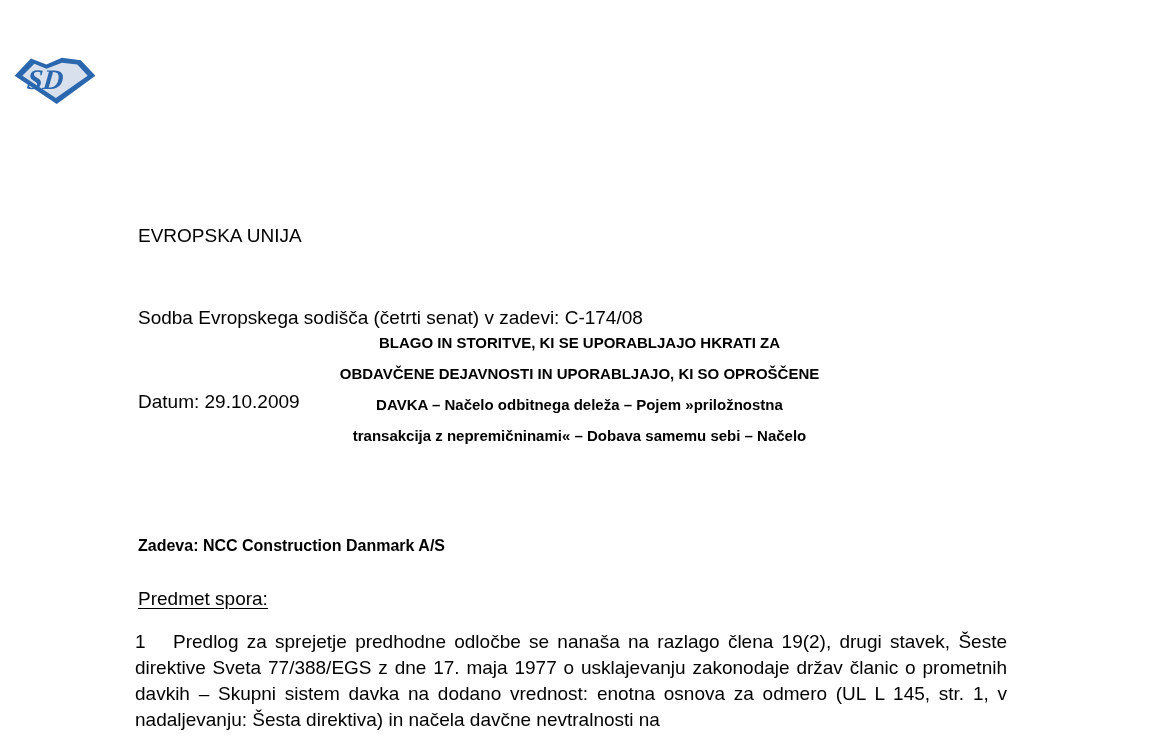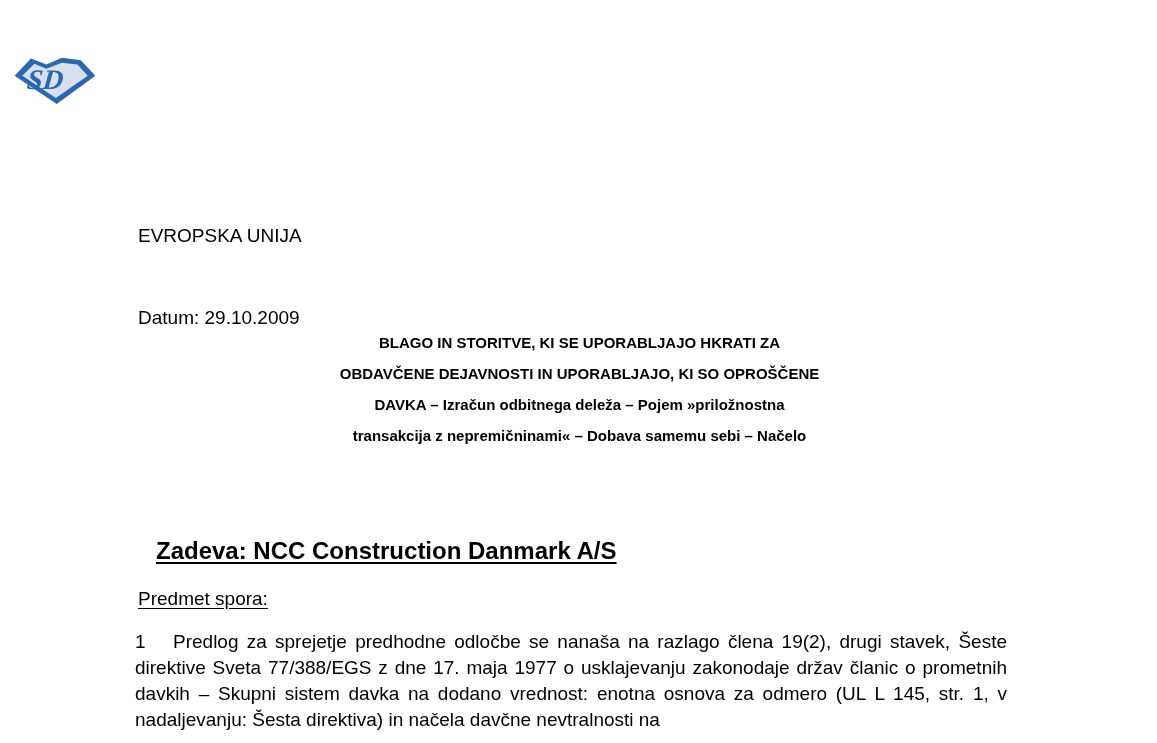--- a/index.html
+++ b/index.html
@@ -44,25 +44,24 @@
     left: 138px;
     top: 327px;
     width: 883px;
     text-align: center;
     font-weight: bold;
     font-size: 15px;
     line-height: 31px;
   }
   .case-subject {
     position: absolute;
-    left: 156px;
+    left: 138px;
     top: 537px;
-    font-size: 24px;
+    font-size: 16px;
     font-weight: bold;
-    text-decoration: underline;
     text-underline-offset: 3px;
   }
   .dispute-heading {
     position: absolute;
     left: 138px;
     top: 588px;
     font-size: 19px;
     text-decoration: underline;
     text-underline-offset: 3px;
   }
@@ -98,27 +97,28 @@
       <polygon points="12,26 26,12 40,18 58,11 76,13 88,26 51,52" fill="#d7e0ec"></polygon>
       <text x="21" y="42" font-family="Liberation Serif, serif" font-style="italic" font-weight="bold" font-size="33" fill="#2a67ae" transform="skewX(-6)">SD</text>
     </svg>
   </div>
 
   <div class="header-org">
     <div>EVROPSKA UNIJA</div>
   </div>
 
   <div class="case-meta">
+    <div>Sodba Evropskega sodišča (četrti senat) v zadevi: C-174/08</div>
     <div>Datum: 29.10.2009</div>
   </div>
 
   <div class="doc-title">
     <div>BLAGO IN STORITVE, KI SE UPORABLJAJO HKRATI ZA</div>
     <div>OBDAVČENE DEJAVNOSTI IN UPORABLJAJO, KI SO OPROŠČENE</div>
-    <div>DAVKA – Izračun odbitnega deleža – Pojem »priložnostna</div>
+    <div>DAVKA – Načelo odbitnega deleža – Pojem »priložnostna</div>
     <div>transakcija z nepremičninami« – Dobava samemu sebi – Načelo</div>
   </div>
 
   <div class="case-subject">Zadeva: NCC Construction Danmark A/S</div>
 
   <div class="dispute-heading">Predmet spora:</div>
 
   <div class="paragraph">
     <span class="para-num">1</span>
     <div class="para-text">Predlog za sprejetje predhodne odločbe se nanaša na razlago člena 19(2), drugi stavek, Šeste direktive Sveta 77/388/EGS z dne 17. maja 1977 o usklajevanju zakonodaje držav članic o prometnih davkih – Skupni sistem davka na dodano vrednost: enotna osnova za odmero (UL L 145, str. 1, v nadaljevanju: Šesta direktiva) in načela davčne nevtralnosti na</div>

